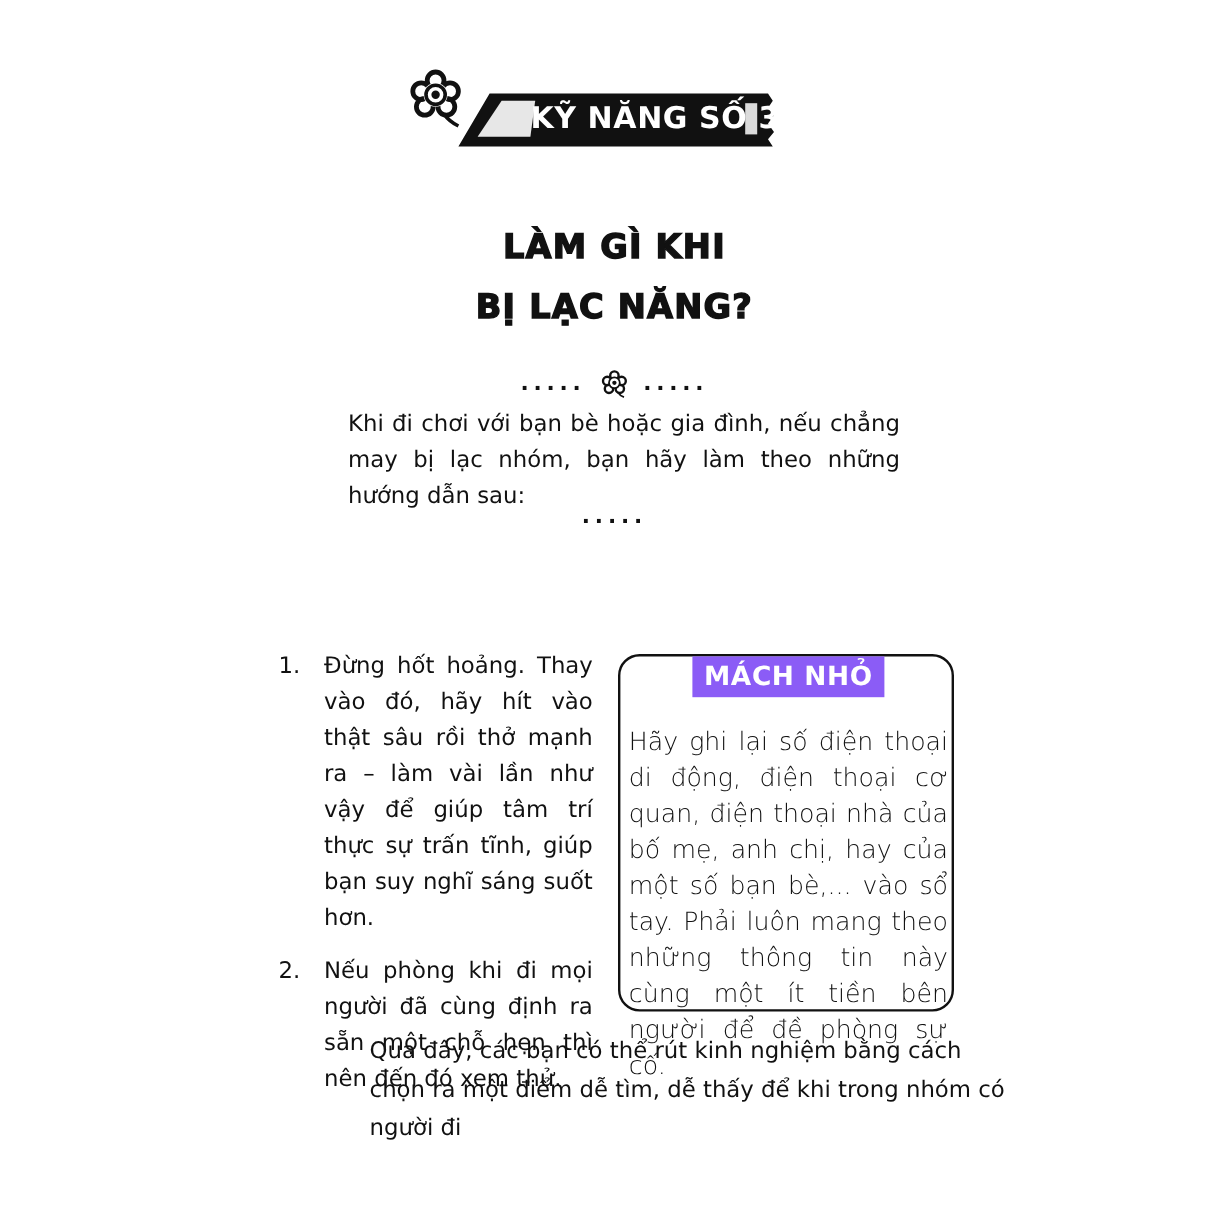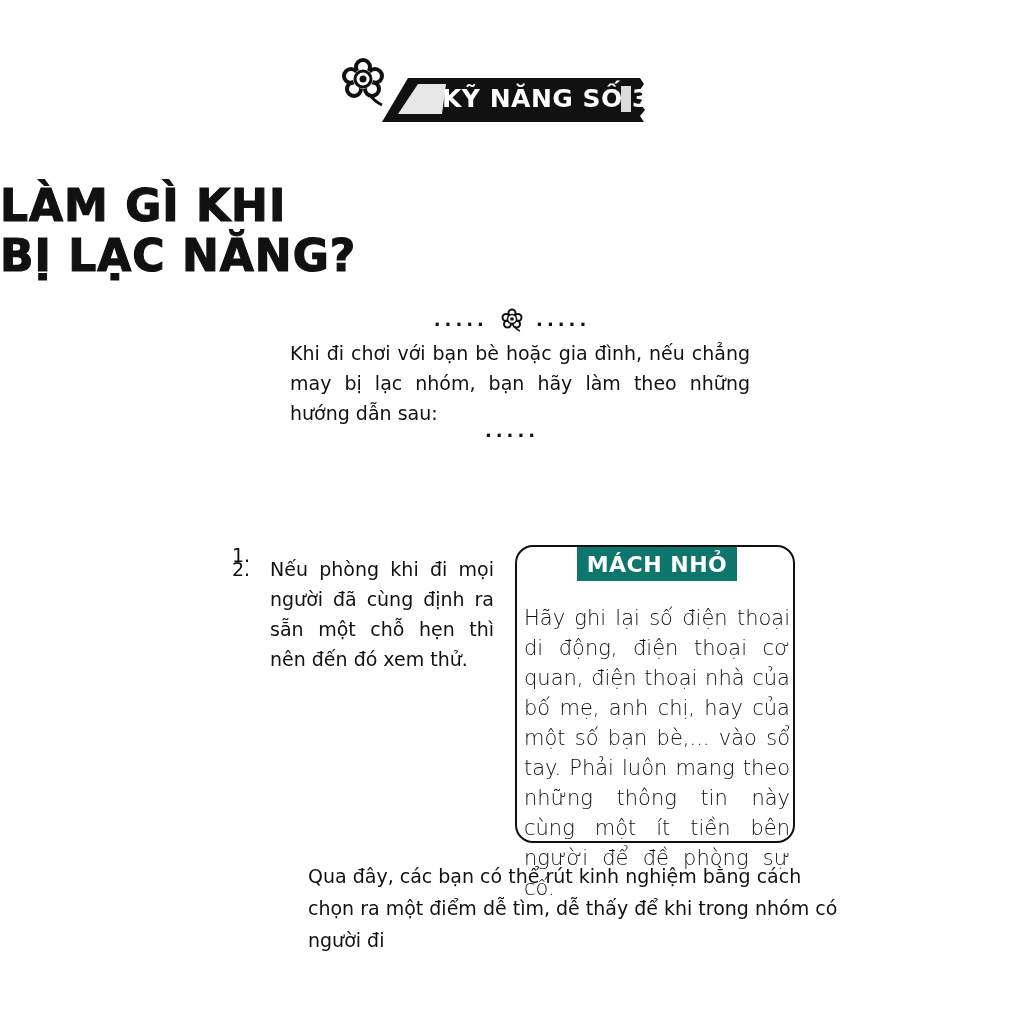--- a/index.html
+++ b/index.html
@@ -5,39 +5,39 @@
   html, body { margin: 0; padding: 0; background: #ffffff; }
   body { width: 1024px; height: 1024px; position: relative; overflow: hidden; color: #111; font-family: "DejaVu Sans", sans-serif; }
   .abs { position: absolute; }
 
   
   .flower-icon { left: 340px; top: 57px; width: 46px; height: 50px; }
   .banner { left: 378px; top: 76px; width: 272px; height: 48px; }
   .banner-label { left: 442px; top: 82px; height: 34px; line-height: 34px; color: #fff; font-family: "DejaVu Sans", sans-serif; font-weight: bold; font-size: 25px; letter-spacing: 0.5px; white-space: nowrap; }
 
   
-  .title { left: 0; width: 1024px; font-family: "DejaVu Sans", sans-serif; font-weight: 900; font-size: 44px; color: #111; line-height: 60px; letter-spacing: 1px; -webkit-text-stroke: 1.2px #111; }
+  .title { left: 0; width: 1024px; text-align: center; font-family: "DejaVu Sans", sans-serif; font-weight: 900; font-size: 28px; color: #111; line-height: 60px; letter-spacing: 1px; -webkit-text-stroke: 1.2px #111; }
   .title-1 { top: 176px; }
   .title-2 { top: 226px; }
 
   .divider { left: 0; width: 1024px; top: 308px; text-align: center; height: 30px; }
   .dots { display: inline-block; vertical-align: middle; font-size: 18px; letter-spacing: 4px; font-weight: bold; line-height: 20px; }
   .small-flower { display: inline-block; vertical-align: middle; width: 22px; height: 24px; margin: 0 8px; }
 
   .intro { left: 290px; top: 338px; width: 460px; font-family: "DejaVu Sans", sans-serif; font-size: 19px; line-height: 30px; text-align: justify; }
   .dots2 { left: 0; width: 1024px; top: 420px; text-align: center; font-size: 18px; letter-spacing: 4px; font-weight: bold; }
 
   
   .list { left: 232px; top: 540px; width: 262px; font-family: "DejaVu Sans", sans-serif; font-size: 19px; line-height: 30px; }
   .list-item { position: relative; padding-left: 38px; margin-bottom: 14px; text-align: justify; }
   .list-num { position: absolute; left: 0; top: 0; }
 
   
   .tip-box { left: 515px; top: 545px; width: 280px; height: 298px; border: 2.5px solid #111; border-radius: 18px; box-sizing: border-box; }
-  .tip-title { left: 577px; top: 547px; width: 160px; height: 34px; background: #0f766e; color: #fff; text-align: center; line-height: 36px; font-family: "DejaVu Sans", sans-serif; font-weight: bold; font-size: 22px; letter-spacing: 0.5px; }
+  .tip-title { left: 577px; top: 547px; width: 160px; height: 34px; background: #8b5cf6; color: #fff; text-align: center; line-height: 36px; font-family: "DejaVu Sans", sans-serif; font-weight: bold; font-size: 22px; letter-spacing: 0.5px; }
   .tip-text { left: 524px; top: 603px; width: 266px; font-family: "DejaVu Sans", sans-serif; font-size: 21px; line-height: 30px; text-align: justify; font-weight: 300; }
 
   .closing { left: 268px; top: 860px; width: 540px; font-family: "DejaVu Sans", sans-serif; font-size: 19px; line-height: 32px; margin-left: 40px; }
 </style>
 </head>
 <body>
 
 <svg class="abs flower-icon" viewBox="0 0 46 50">
   <g fill="none" stroke="#111" stroke-width="4">
     <circle cx="23" cy="10" r="7"></circle>
@@ -78,20 +78,21 @@
   </svg>
   <span class="dots">.....</span>
 </div>
 
 <div class="abs intro">Khi đi chơi với bạn bè hoặc gia đình, nếu chẳng may bị lạc nhóm, bạn hãy làm theo những hướng dẫn sau:</div>
 <div class="abs dots2">.....</div>
 
 <div class="abs list">
   <div class="list-item">
     <span class="list-num">1.</span>
+    <span>Đừng hốt hoảng. Thay vào đó, hãy hít vào thật sâu rồi thở mạnh ra – làm vài lần như vậy để giúp tâm trí thực sự trấn tĩnh, giúp bạn suy nghĩ sáng suốt hơn.</span>
   </div>
   <div class="list-item">
     <span class="list-num">2.</span>
     <span>Nếu phòng khi đi mọi người đã cùng định ra sẵn một chỗ hẹn thì nên đến đó xem thử.</span>
   </div>
 </div>
 
 <div class="abs tip-box"></div>
 <div class="abs tip-title">MÁCH NHỎ</div>
 <div class="abs tip-text">Hãy ghi lại số điện thoại di động, điện thoại cơ quan, điện thoại nhà của bố mẹ, anh chị, hay của một số bạn bè,... vào sổ tay. Phải luôn mang theo những thông tin này cùng một ít tiền bên người để đề phòng sự cố.</div>

